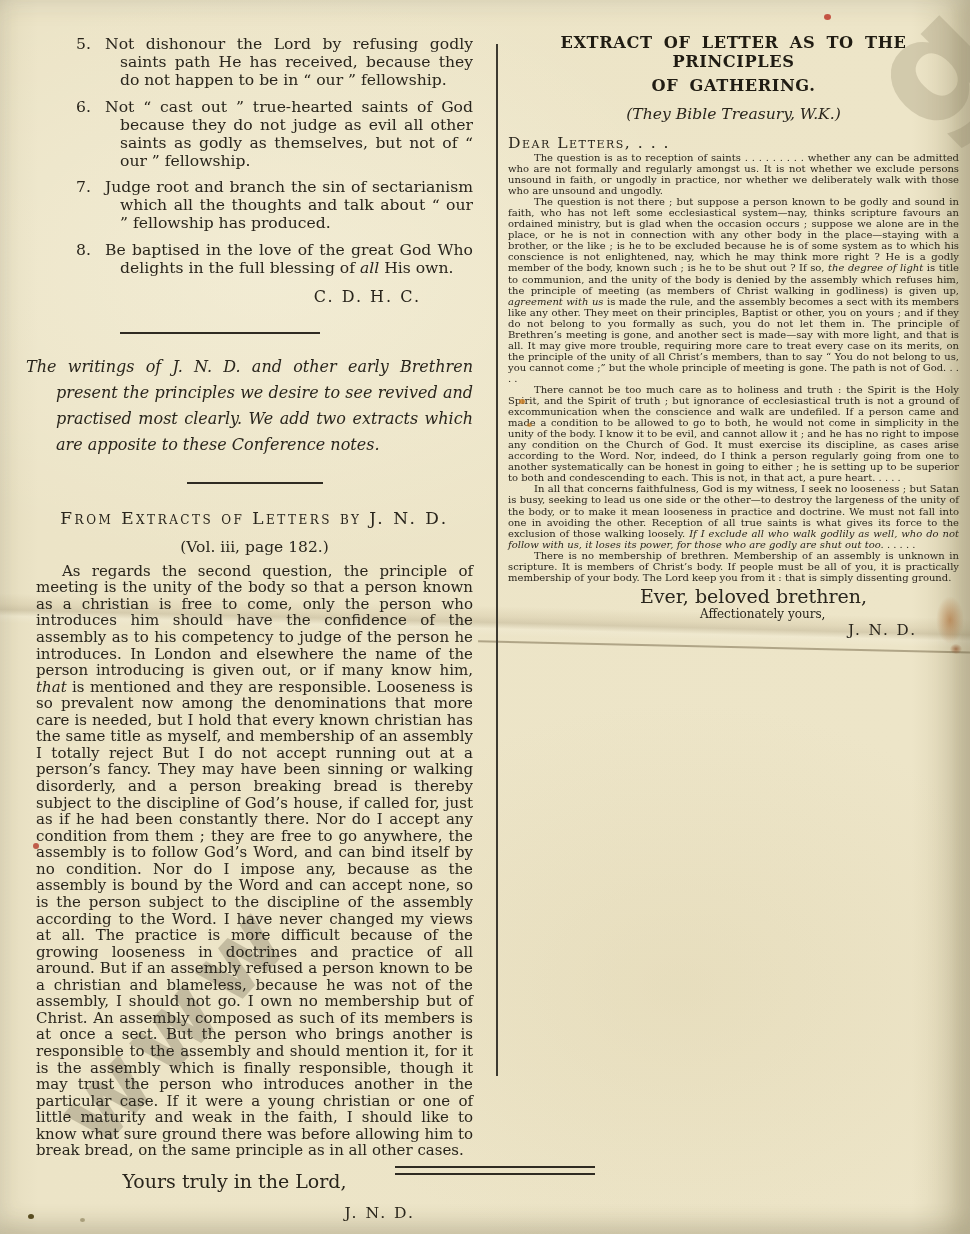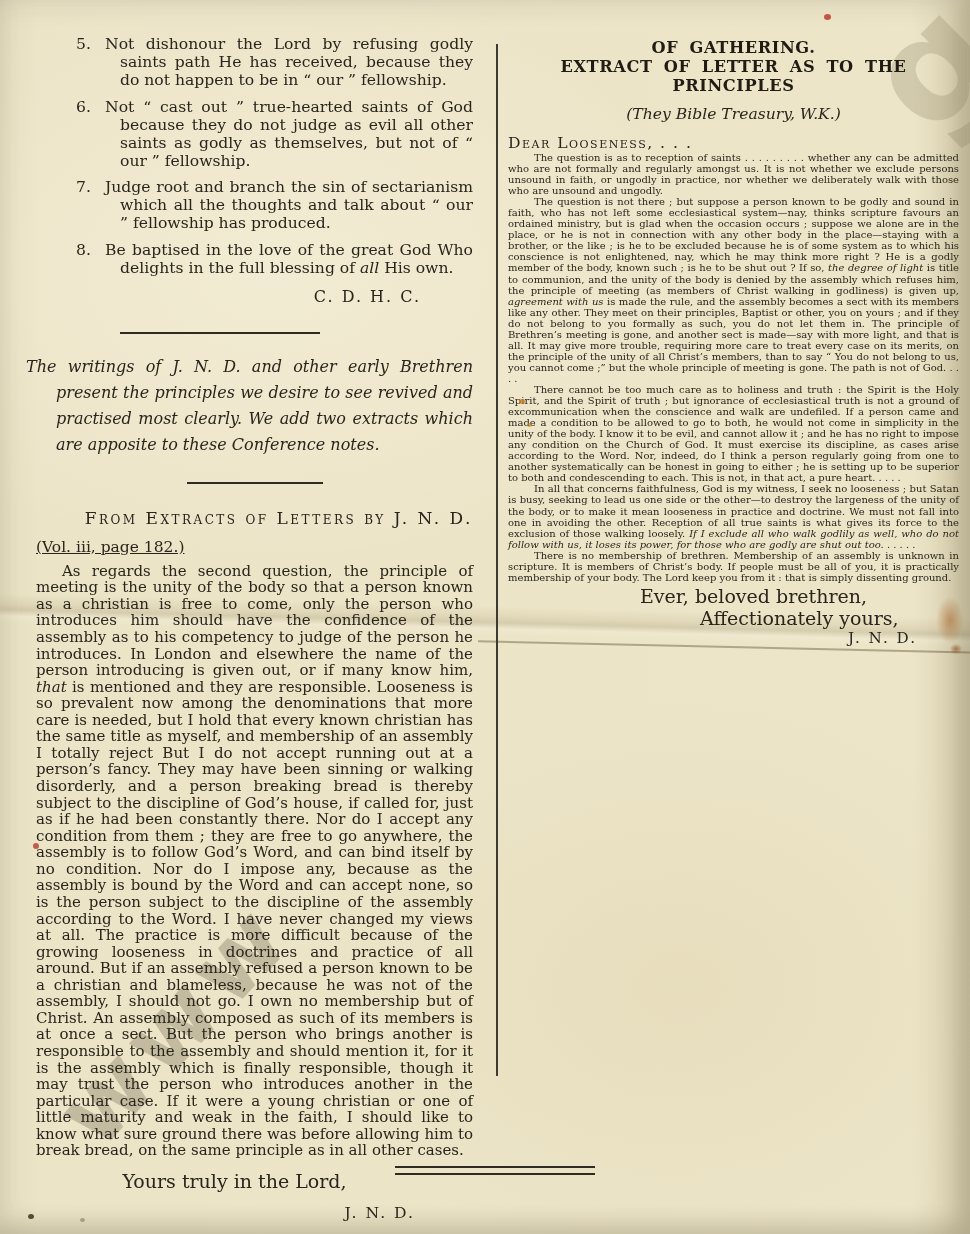--- a/index.html
+++ b/index.html
@@ -31,33 +31,33 @@
   .col-left{position:absolute;left:36px;top:36px;width:437px;}
   .col-right{position:absolute;left:508px;top:33px;width:451px;}
   
   .num-item{position:relative;padding-left:84px;text-indent:-15px;margin-bottom:9px;text-align:justify;font-size:15.6px;line-height:1.15;}
   .num{position:absolute;left:40px;top:0;text-indent:0;}
   .sig-cdhc{text-align:right;padding-right:52px;margin-top:0;font-size:16px;letter-spacing:2px;}
   .rule{height:2px;background:#2f2b22;}
   .rule1{width:200px;margin:26px auto 0 84px;}
   .rule2{width:136px;margin:24px auto 0 auto;}
   .note{margin-top:20px;margin-left:-10px;padding-left:30px;text-indent:-30px;font-style:italic;font-size:16px;line-height:1.62;text-align:justify;}
-  .sec-heading{margin-top:24px;text-align:right;font-variant:small-caps;letter-spacing:2.5px;font-size:17px;}
-  .sec-sub{margin-top:10px;font-size:15.5px;text-decoration:underline;}
+  .sec-heading{margin-top:24px;text-align:center;font-variant:small-caps;letter-spacing:2.5px;font-size:17px;}
+  .sec-sub{margin-top:10px;text-align:center;font-size:15.5px;}
   .body-par{margin-top:7px;text-align:justify;font-size:15px;line-height:1.105;text-indent:26px;}
   .close-line{margin-top:11px;text-align:center;font-size:19px;padding-right:40px;}
   .close-sig{margin-top:12px;text-align:right;padding-right:58px;font-size:15.6px;letter-spacing:2px;}
   
   .r-heading{text-align:center;font-size:16.2px;font-weight:bold;letter-spacing:0.6px;word-spacing:5px;color:#201c13;}
   .r-heading2{margin-top:5px;}
   .r-source{margin-top:10px;text-align:center;font-style:italic;font-size:15.6px;}
   .r-salutation{margin-top:11px;font-variant:small-caps;letter-spacing:1.5px;font-size:15.6px;}
   .r-par{text-align:justify;font-size:10px;line-height:1.105;text-indent:26px;}
   .r-close1{margin-top:2px;margin-left:132px;font-size:19px;}
-  .r-close2{margin-left:192px;font-size:19px;}
+  .r-close2{margin-left:192px;font-size:12px;}
   .r-close-sig{text-align:right;padding-right:42px;font-size:15.2px;letter-spacing:2px;}
   
   .bottom-rule{position:absolute;left:395px;top:1166px;width:200px;height:5px;border-top:2px solid #2f2b22;border-bottom:2px solid #2f2b22;}
   
   .spot{position:absolute;border-radius:50%;pointer-events:none;}
   .speck-red-top{left:824px;top:14px;width:7px;height:6px;background:#c0392b;opacity:.85;}
   .stain-right{left:936px;top:596px;width:28px;height:48px;background:radial-gradient(ellipse,rgba(172,96,34,0.55),rgba(172,96,34,0) 70%);border-radius:50%;}
   .stain-right2{left:950px;top:644px;width:12px;height:10px;background:radial-gradient(ellipse,rgba(140,62,20,0.6),rgba(140,62,20,0) 75%);}
   .speck-left-red{left:33px;top:843px;width:6px;height:6px;background:#b03020;opacity:.75;}
   .speck-bl1{left:28px;top:1214px;width:6px;height:5px;background:#5a4e22;}
@@ -101,24 +101,24 @@
     <div class="note">The writings of J. N. D. and other early Brethren present the principles we desire to see revived and practised most clearly. We add two extracts which are apposite to these Conference notes.</div>
     <div class="rule rule2"></div>
     <div class="sec-heading">From Extracts of Letters by J. N. D.</div>
     <div class="sec-sub">(Vol. iii, page 182.)</div>
     <div class="body-par">As regards the second question, the principle of meeting is the unity of the body so that a person known as a christian is free to come, only the person who introduces him should have the confidence of the assembly as to his competency to judge of the person he introduces. In London and elsewhere the name of the person introducing is given out, or if many know him, <i>that</i> is mentioned and they are responsible. Looseness is so prevalent now among the denominations that more care is needed, but I hold that every known christian has the same title as myself, and membership of an assembly I totally reject But I do not accept running out at a person’s fancy. They may have been sinning or walking disorderly, and a person breaking bread is thereby subject to the discipline of God’s house, if called for, just as if he had been constantly there. Nor do I accept any condition from them ; they are free to go anywhere, the assembly is to follow God’s Word, and can bind itself by no condition. Nor do I impose any, because as the assembly is bound by the Word and can accept none, so is the person subject to the discipline of the assembly according to the Word. I have never changed my views at all. The practice is more difficult because of the growing looseness in doctrines and practice of all around. But if an assembly refused a person known to be a christian and blameless, because he was not of the assembly, I should not go. I own no membership but of Christ. An assembly composed as such of its members is at once a sect. But the person who brings another is responsible to the assembly and should mention it, for it is the assembly which is finally responsible, though it may trust the person who introduces another in the particular case. If it were a young christian or one of little maturity and weak in the faith, I should like to know what sure ground there was before allowing him to break bread, on the same principle as in all other cases.</div>
     <div class="close-line">Yours truly in the Lord,</div>
     <div class="close-sig">J. N. D.</div>
   </div>
 
   <div class="col-right">
+    <div class="r-heading">EXTRACT OF LETTER AS TO THE PRINCIPLES</div>
     <div class="r-heading r-heading2">OF GATHERING.</div>
-    <div class="r-heading">EXTRACT OF LETTER AS TO THE PRINCIPLES</div>
     <div class="r-source">(They Bible Treasury, W.K.)</div>
-    <div class="r-salutation">Dear Looseness, . . .</div>
+    <div class="r-salutation">Dear Letters, . . .</div>
     <div class="r-par">The question is as to reception of saints . . . . . . . . . whether any can be admitted who are not formally and regularly amongst us. It is not whether we exclude persons unsound in faith, or ungodly in practice, nor whether we deliberately walk with those who are unsound and ungodly.</div>
     <div class="r-par">The question is not there ; but suppose a person known to be godly and sound in faith, who has not left some ecclesiastical system—nay, thinks scripture favours an ordained ministry, but is glad when the occasion occurs ; suppose we alone are in the place, or he is not in connection with any other body in the place—staying with a brother, or the like ; is he to be excluded because he is of some system as to which his conscience is not enlightened, nay, which he may think more right ? He is a godly member of the body, known such ; is he to be shut out ? If so, <i>the degree of light</i> is title to communion, and the unity of the body is denied by the assembly which refuses him, the principle of meeting (as members of Christ walking in godliness) is given up, <i>agreement with us</i> is made the rule, and the assembly becomes a sect with its members like any other. They meet on their principles, Baptist or other, you on yours ; and if they do not belong to you formally as such, you do not let them in. The principle of Brethren’s meeting is gone, and another sect is made—say with more light, and that is all. It may give more trouble, requiring more care to treat every case on its merits, on the principle of the unity of all Christ’s members, than to say “ You do not belong to us, you cannot come ;” but the whole principle of meeting is gone. The path is not of God. . . . .</div>
     <div class="r-par">There cannot be too much care as to holiness and truth : the Spirit is the Holy Spirit, and the Spirit of truth ; but ignorance of ecclesiastical truth is not a ground of excommunication when the conscience and walk are undefiled. If a person came and made a condition to be allowed to go to both, he would not come in simplicity in the unity of the body. I know it to be evil, and cannot allow it ; and he has no right to impose any condition on the Church of God. It must exercise its discipline, as cases arise according to the Word. Nor, indeed, do I think a person regularly going from one to another systematically can be honest in going to either ; he is setting up to be superior to both and condescending to each. This is not, in that act, a pure heart. . . . .</div>
     <div class="r-par">In all that concerns faithfulness, God is my witness, I seek no looseness ; but Satan is busy, seeking to lead us one side or the other—to destroy the largeness of the unity of the body, or to make it mean looseness in practice and doctrine. We must not fall into one in avoiding the other. Reception of all true saints is what gives its force to the exclusion of those walking loosely. <i>If I exclude all who walk godlily as well, who do not follow with us, it loses its power, for those who are godly are shut out too.</i> . . . . .</div>
     <div class="r-par">There is no membership of brethren. Membership of an assembly is unknown in scripture. It is members of Christ’s body. If people must be all of you, it is practically membership of your body. The Lord keep you from it : that is simply dissenting ground.</div>
     <div class="r-close1">Ever, beloved brethren,</div>
     <div class="r-close2">Affectionately yours,</div>
     <div class="r-close-sig">J. N. D.</div>
   </div>
 

